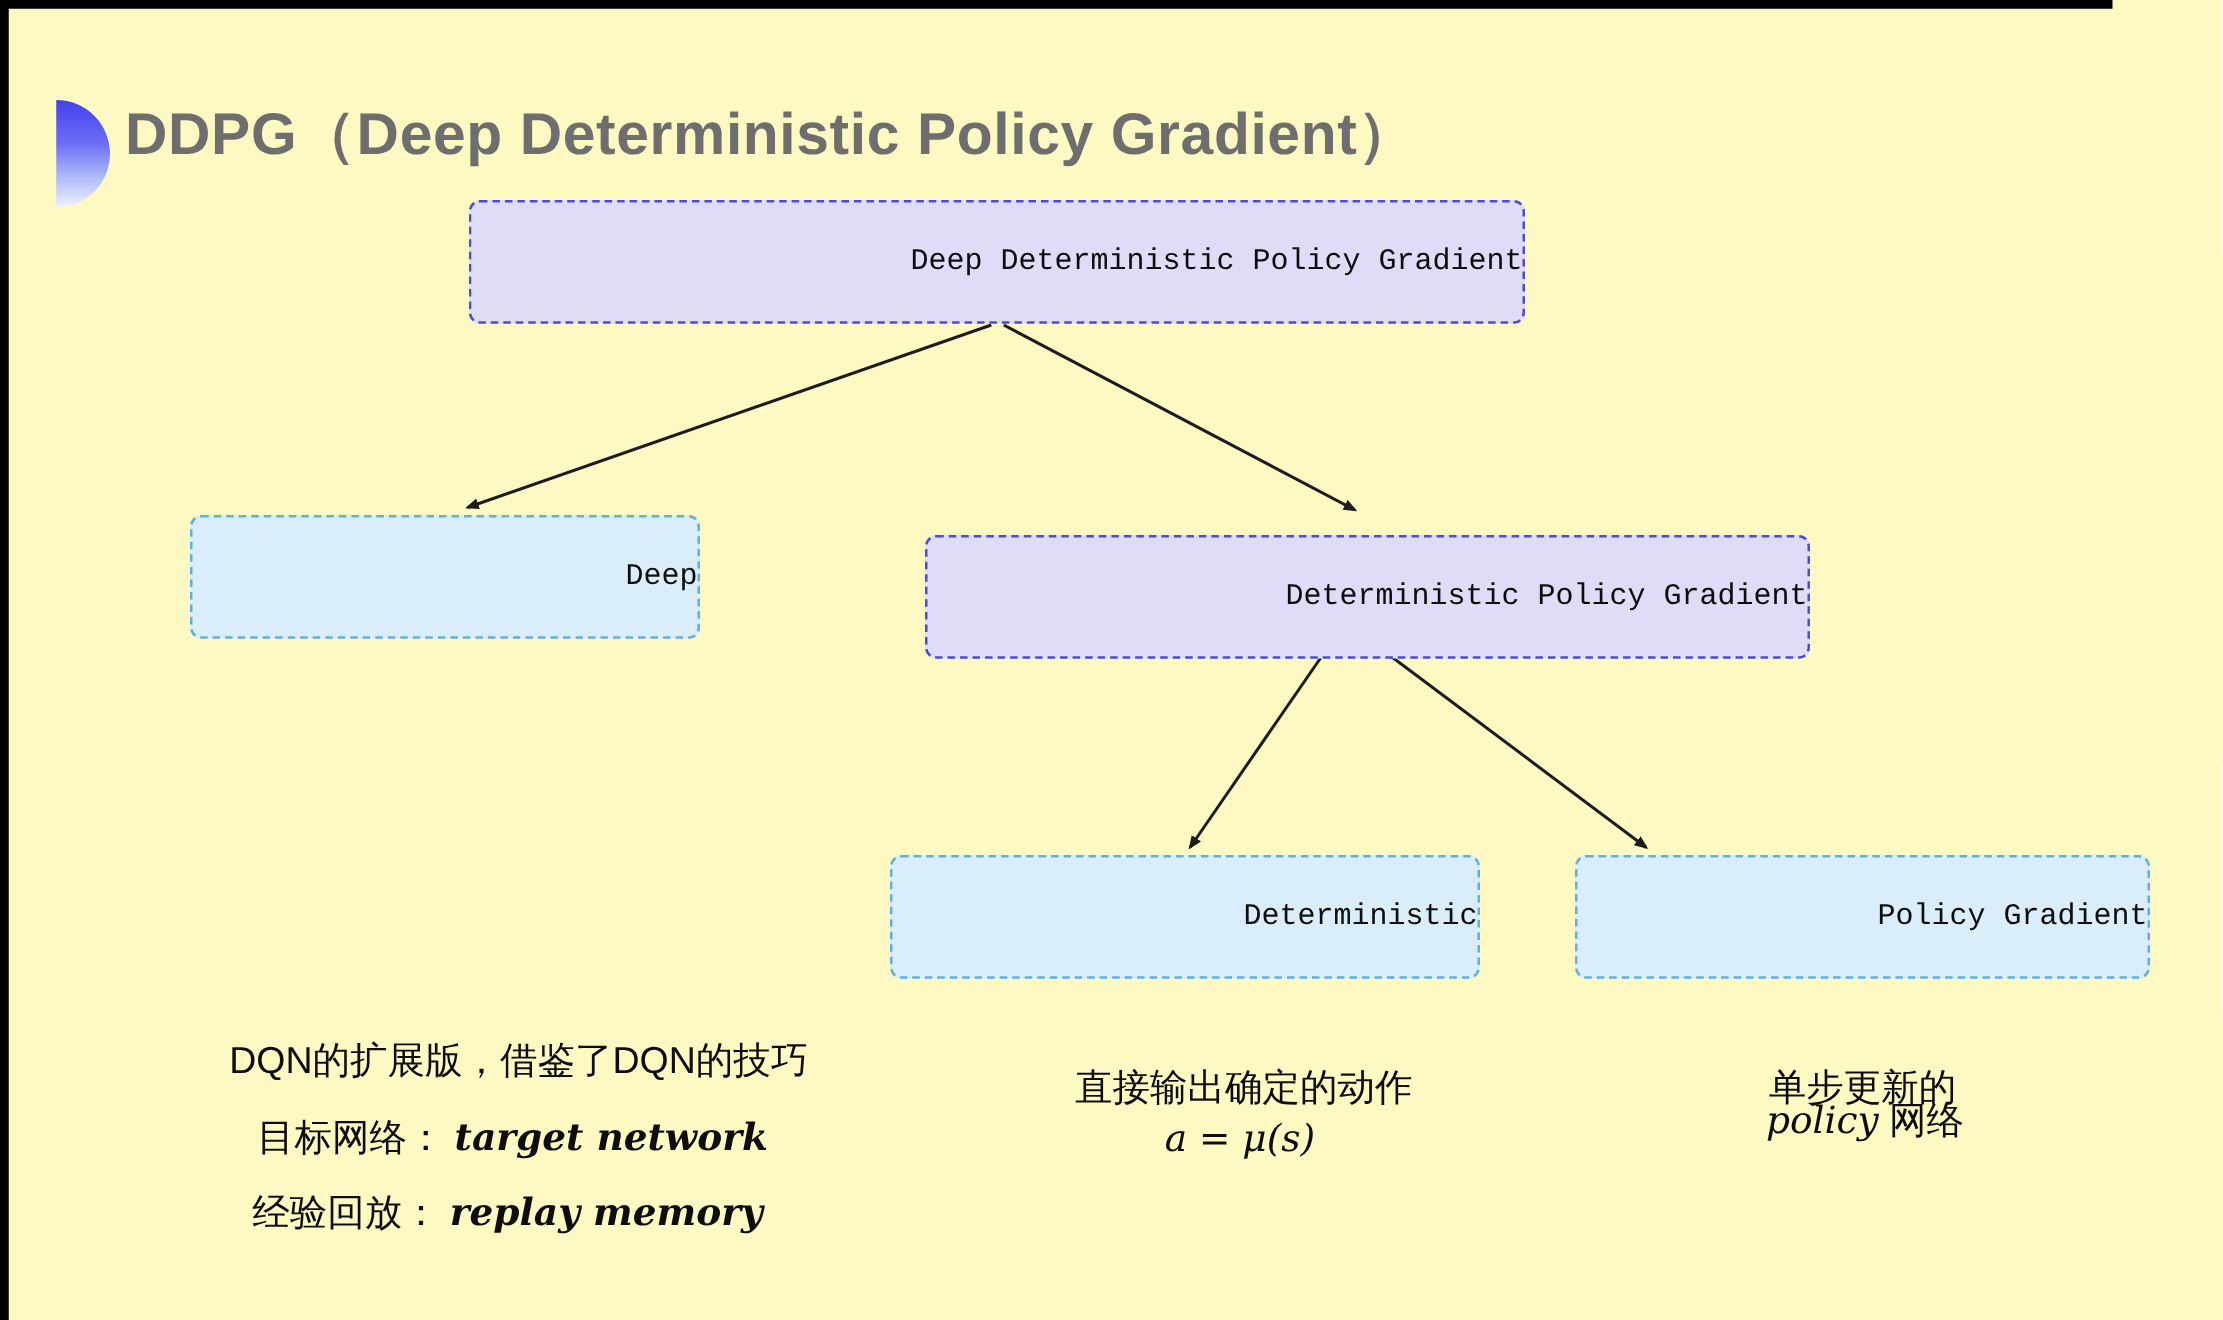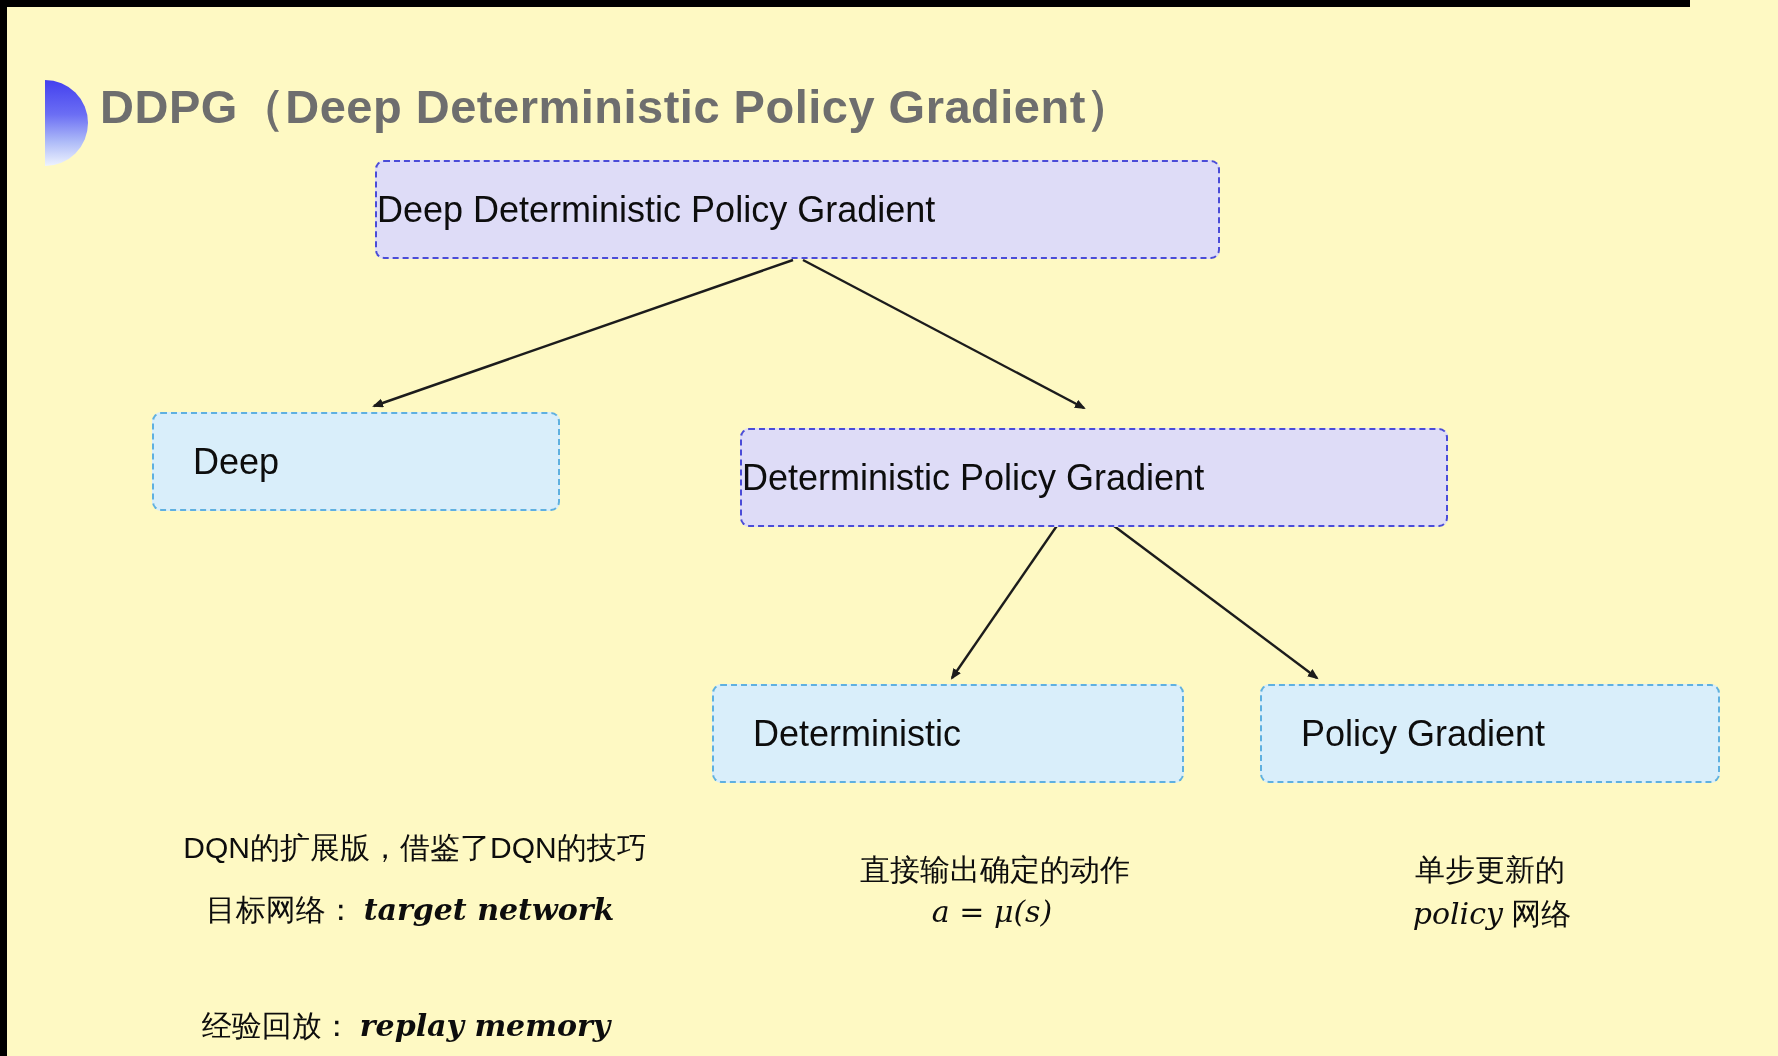--- a/index.html
+++ b/index.html
@@ -17,23 +17,23 @@
     border-radius:0 43px 43px 0;
     background:linear-gradient(to bottom,#4340ee 0%,#6b6ef4 40%,#aebbf8 72%,#eef3fe 100%);
   }
   .title{
     position:absolute;left:100px;top:76px;width:1560px;
     font-size:47px;font-weight:600;color:#6e6e6e;letter-spacing:0.5px;white-space:nowrap;
   }
 
   
   .node{
-    position:absolute;display:flex;align-items:center;justify-content:flex-start;
-    border-radius:9px;font-size:36px;font-weight:500;color:#0d0d0d;
-    border:2.5px dashed #000;box-sizing:border-box;white-space:nowrap;
+    position:absolute;display:flex;align-items:center;justify-content:flex-end;
+    border-radius:9px;font-size:24px;font-weight:500;color:#0d0d0d;
+    border:2.5px dashed #000;box-sizing:border-box;white-space:nowrap;font-family:Liberation Mono, monospace;
   }
   .node.purple{background:#dedcf7;border-color:#4a4cd8;}
   .node.cyan{background:#d9eefa;border-color:#5fb0e0;padding-left:39px;}
   .node-root{left:375px;top:160px;width:845px;height:99px;}
   .node-deep{left:152px;top:412px;width:408px;height:99px;}
   .node-dpg{left:740px;top:428px;width:708px;height:99px;}
   .node-det{left:712px;top:684px;width:472px;height:99px;}
   .node-pg{left:1260px;top:684px;width:460px;height:99px;}
 
   .arrows{position:absolute;left:0;top:0;width:1778px;height:1056px;pointer-events:none;}
@@ -87,31 +87,31 @@
   <div class="node cyan node-pg">
     <span>Policy Gradient</span>
   </div>
 
   <div class="note-line" style="left:415px;top:828px;text-align:center;">
     <span>DQN的扩展版，借鉴了DQN的技巧</span>
   </div>
   <div class="note-line" style="left:410px;top:890px;">
     <span>目标网络：</span><span class="serif-it gap-left">target network</span>
   </div>
-  <div class="note-line" style="left:406px;top:1006px;">
+  <div class="note-line" style="left:406px;top:950px;">
     <span>经验回放：</span><span class="serif-it gap-left">replay memory</span>
   </div>
 
   <div class="note-line" style="left:995px;top:850px;">
     <span>直接输出确定的动作</span>
   </div>
   <div class="note-line serif-it" style="left:992px;top:894px;">
     <span>a = μ(s)</span>
   </div>
 
   <div class="note-line" style="left:1490px;top:850px;">
     <span>单步更新的</span>
   </div>
-  <div class="note-line" style="left:1492px;top:894px;">
+  <div class="note-line" style="left:1492px;top:876px;">
     <span class="serif-it">policy</span><span> 网络</span>
   </div>
 
 </div>
 
 </body></html>

